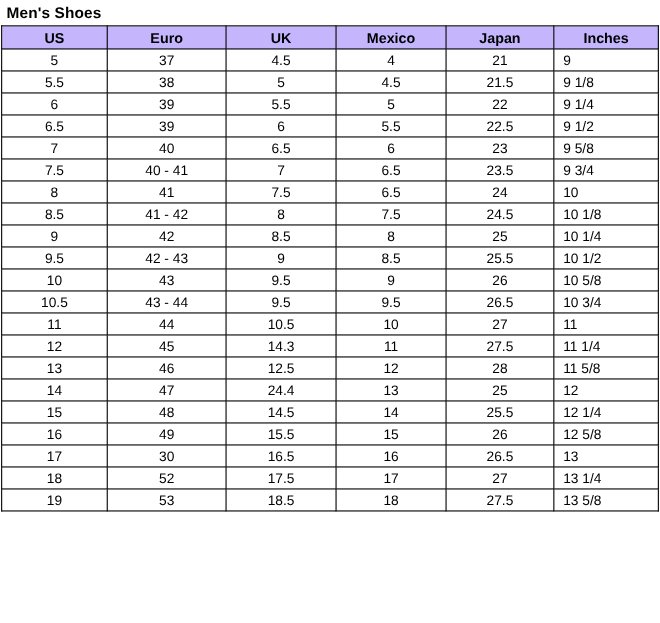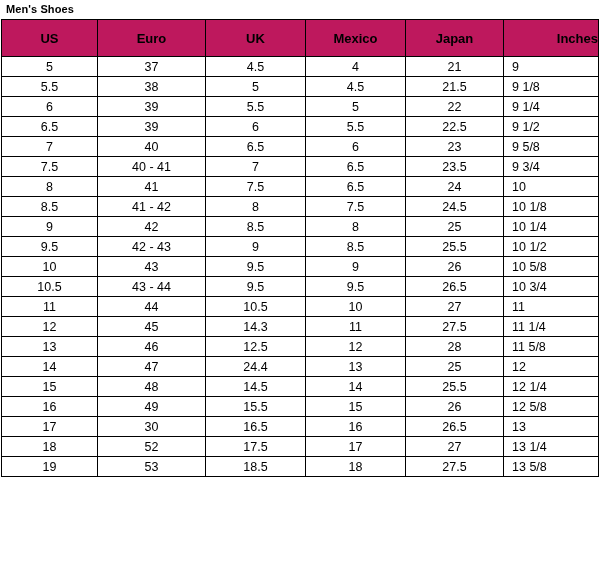--- a/index.html
+++ b/index.html
@@ -14,58 +14,58 @@
     color: #000000;
     overflow: hidden;
   }
   .page {
     width: 600px;
     height: 566px;
     position: relative;
     box-sizing: border-box;
   }
   .title {
-    font-size: 11px;
+    font-size: 14px;
     font-weight: bold;
     color: #000000;
     padding: 3px 0 4px 6px;
     letter-spacing: 0.1px;
   }
   table.size-table {
     border-collapse: collapse;
     width: 597px;
     margin: 0 0 0 1px;
     table-layout: fixed;
   }
   table.size-table th,
   table.size-table td {
     border: 1px solid #000000;
     font-size: 12.5px;
     height: 20px;
     padding: 0;
     box-sizing: border-box;
   }
   table.size-table thead th {
-    background: #be185d;
+    background: #c4b5fd;
     font-weight: bold;
     text-align: center;
-    height: 37px;
+    height: 21px;
     font-size: 13px;
   }
   table.size-table tbody td {
     text-align: center;
     background: #ffffff;
   }
   
   table.size-table tbody td.col-inches {
     text-align: left;
     padding-left: 8px;
   }
   table.size-table thead th.col-inches {
-    text-align: right;
+    text-align: center;
   }
   col.c0 { width: 96px; }
   col.c1 { width: 108px; }
   col.c2 { width: 100px; }
   col.c3 { width: 100px; }
   col.c4 { width: 98px; }
   col.c5 { width: 95px; }
 </style>
 </head>
 <body>

